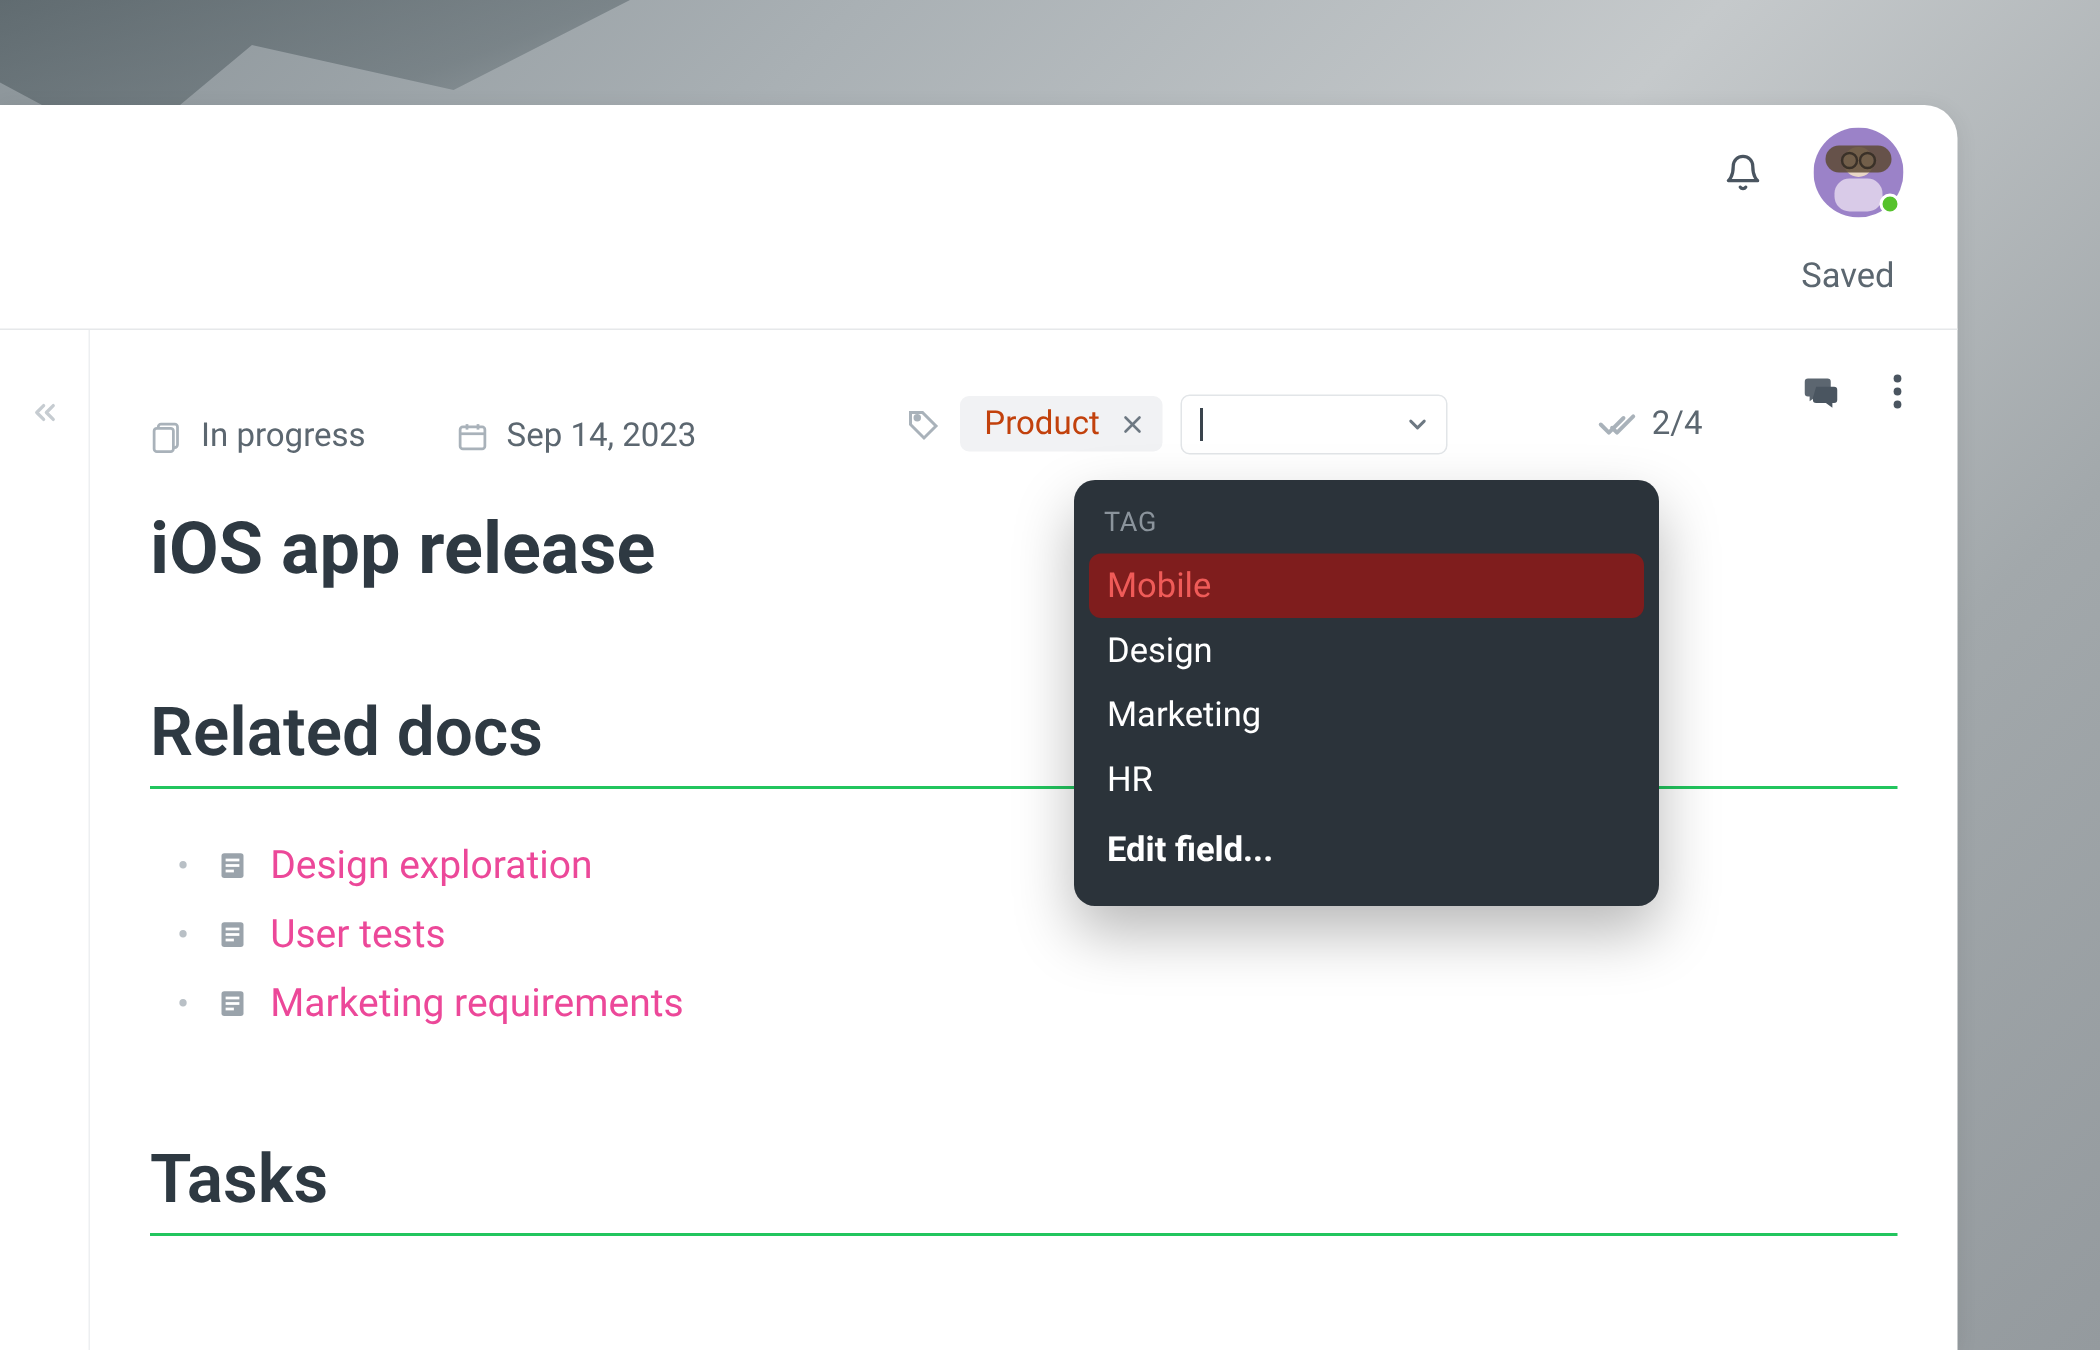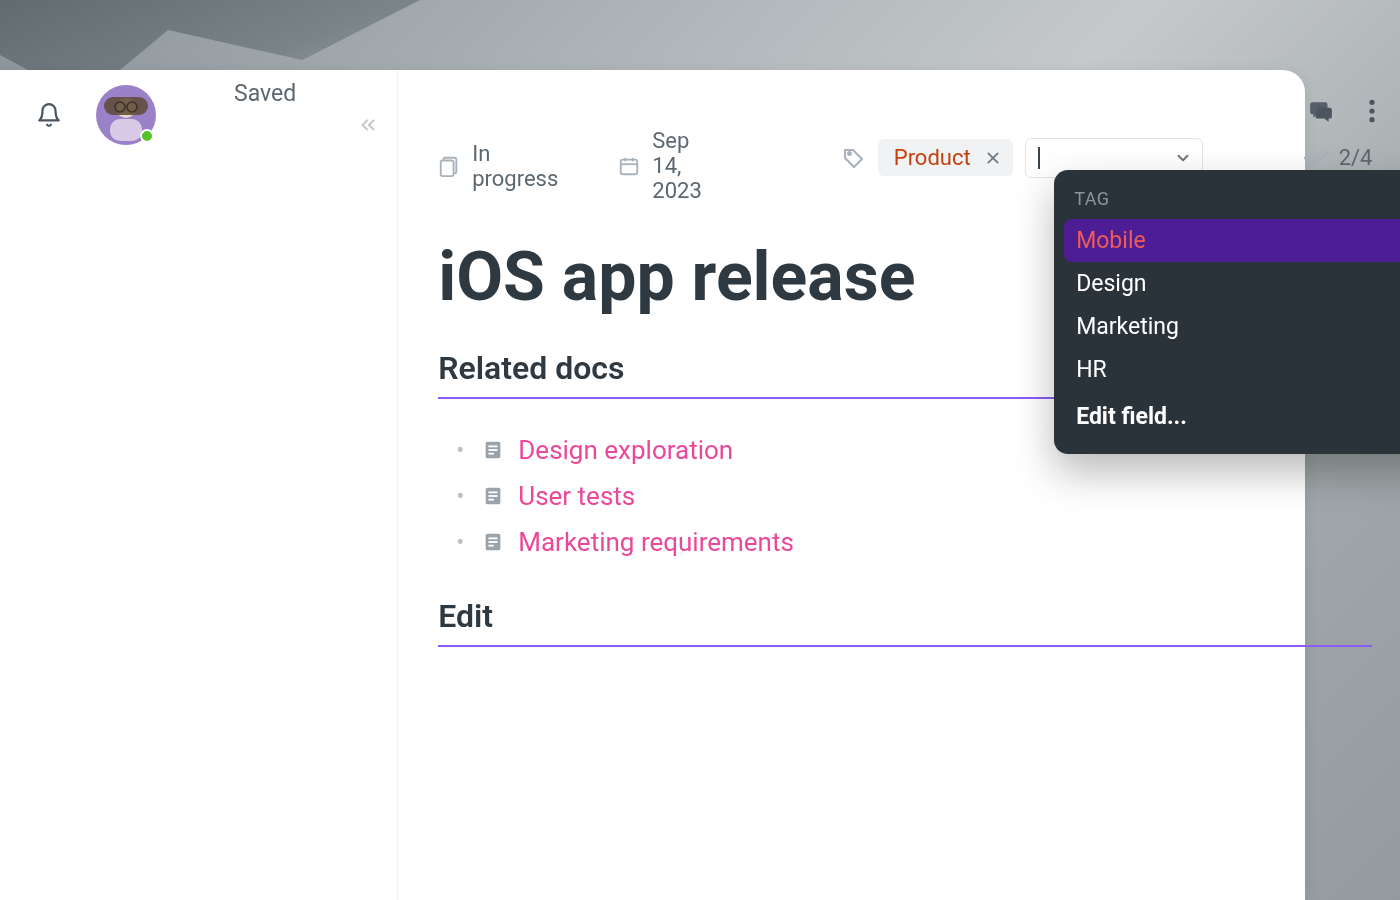--- a/index.html
+++ b/index.html
@@ -14,21 +14,21 @@
     background: linear-gradient(160deg, #4e5a5f 0%, #6a757a 60%, transparent 100%);
     clip-path: polygon(0 0, 100% 0, 72% 60%, 40% 30%, 20% 100%, 0 55%);
     opacity: 0.7;
   }
   .panel {
     position: absolute;
     top: 70px; left: 0; right: 95px; bottom: 0;
     background: #ffffff;
     border-top-right-radius: 22px;
     box-shadow: 0 2px 14px rgba(0,0,0,0.08);
-    display: flex; flex-direction: row;
+    display: flex; flex-direction: column;
   }
   
   .topbar {
     height: 90px;
     display: flex; align-items: center; justify-content: flex-end;
     padding: 0 36px;
     gap: 34px;
   }
   .bell { width: 26px; height: 26px; color: #4a5560; }
   .avatar-wrap { position: relative; width: 60px; height: 60px; }
@@ -98,28 +98,28 @@
     width: 178px; height: 40px;
     background: #ffffff;
     border: 1px solid #e2e5e8;
     border-radius: 6px;
     padding: 0 10px 0 12px;
   }
   .caret { width: 2px; height: 22px; background: #3a444d; }
   .chev { color: #6d7882; }
   .progress-item { display: flex; align-items: center; gap: 10px; margin-left: 40px; }
   .title {
-    font-size: 68px; font-weight: 700; color: #2e3942;
+    font-size: 48px; font-weight: 700; color: #2e3942;
     margin-top: 34px;
   }
   .section-h {
-    font-size: 32px; font-weight: 600; color: #2e3942;
-    margin-top: 32px;
+    font-size: 45px; font-weight: 600; color: #2e3942;
+    margin-top: 67px;
     padding-bottom: 10px;
-    border-bottom: 2px solid #8b5cf6;
+    border-bottom: 2px solid #22c55e;
   }
   .doc-list { margin-top: 28px; list-style: none; }
   .doc-list li {
     display: flex; align-items: center; gap: 14px;
     font-size: 26px; padding: 8px 0 8px 18px;
   }
   .doc-list .bullet { color: #b9c0c6; font-size: 24px; margin-right: 4px; }
   .doc-list .doc-icon { color: #9aa3ab; }
   .doc-list a { color: #ec4899; text-decoration: none; cursor: pointer; }
   
@@ -136,21 +136,21 @@
   .dropdown .dd-label {
     color: #8b949c; font-size: 18px; letter-spacing: 0.5px;
     padding: 0 10px 10px 10px;
   }
   .dd-item {
     font-size: 23px;
     padding: 8px 12px;
     border-radius: 8px;
     cursor: pointer;
   }
-  .dd-item.hl { background: #4c1d95; color: #ef5b58; }
+  .dd-item.hl { background: #7f1d1d; color: #ef5b58; }
   .dd-item.edit { font-weight: 700; margin-top: 4px; }
   svg { display: block; }
 </style>
 </head>
 <body>
 
 <div class="bg-mtn"></div>
 
 <div class="panel">
 
@@ -305,21 +305,21 @@
                 <rect x="4" y="3" width="16" height="18" rx="2"></rect>
                 <rect x="7" y="7" width="10" height="2" fill="#fff"></rect>
                 <rect x="7" y="11" width="10" height="2" fill="#fff"></rect>
                 <rect x="7" y="15" width="6" height="2" fill="#fff"></rect>
               </svg>
           </span>
           <a>Marketing requirements</a>
         </li>
       </ul>
 
-      <h2 class="section-h">Edit</h2>
+      <h2 class="section-h">Tasks</h2>
 
       <div class="dropdown">
         <div class="dd-label">TAG</div>
         <div class="dd-item hl">Mobile</div>
         <div class="dd-item">Design</div>
         <div class="dd-item">Marketing</div>
         <div class="dd-item">HR</div>
         <div class="dd-item edit">Edit field...</div>
       </div>
 

